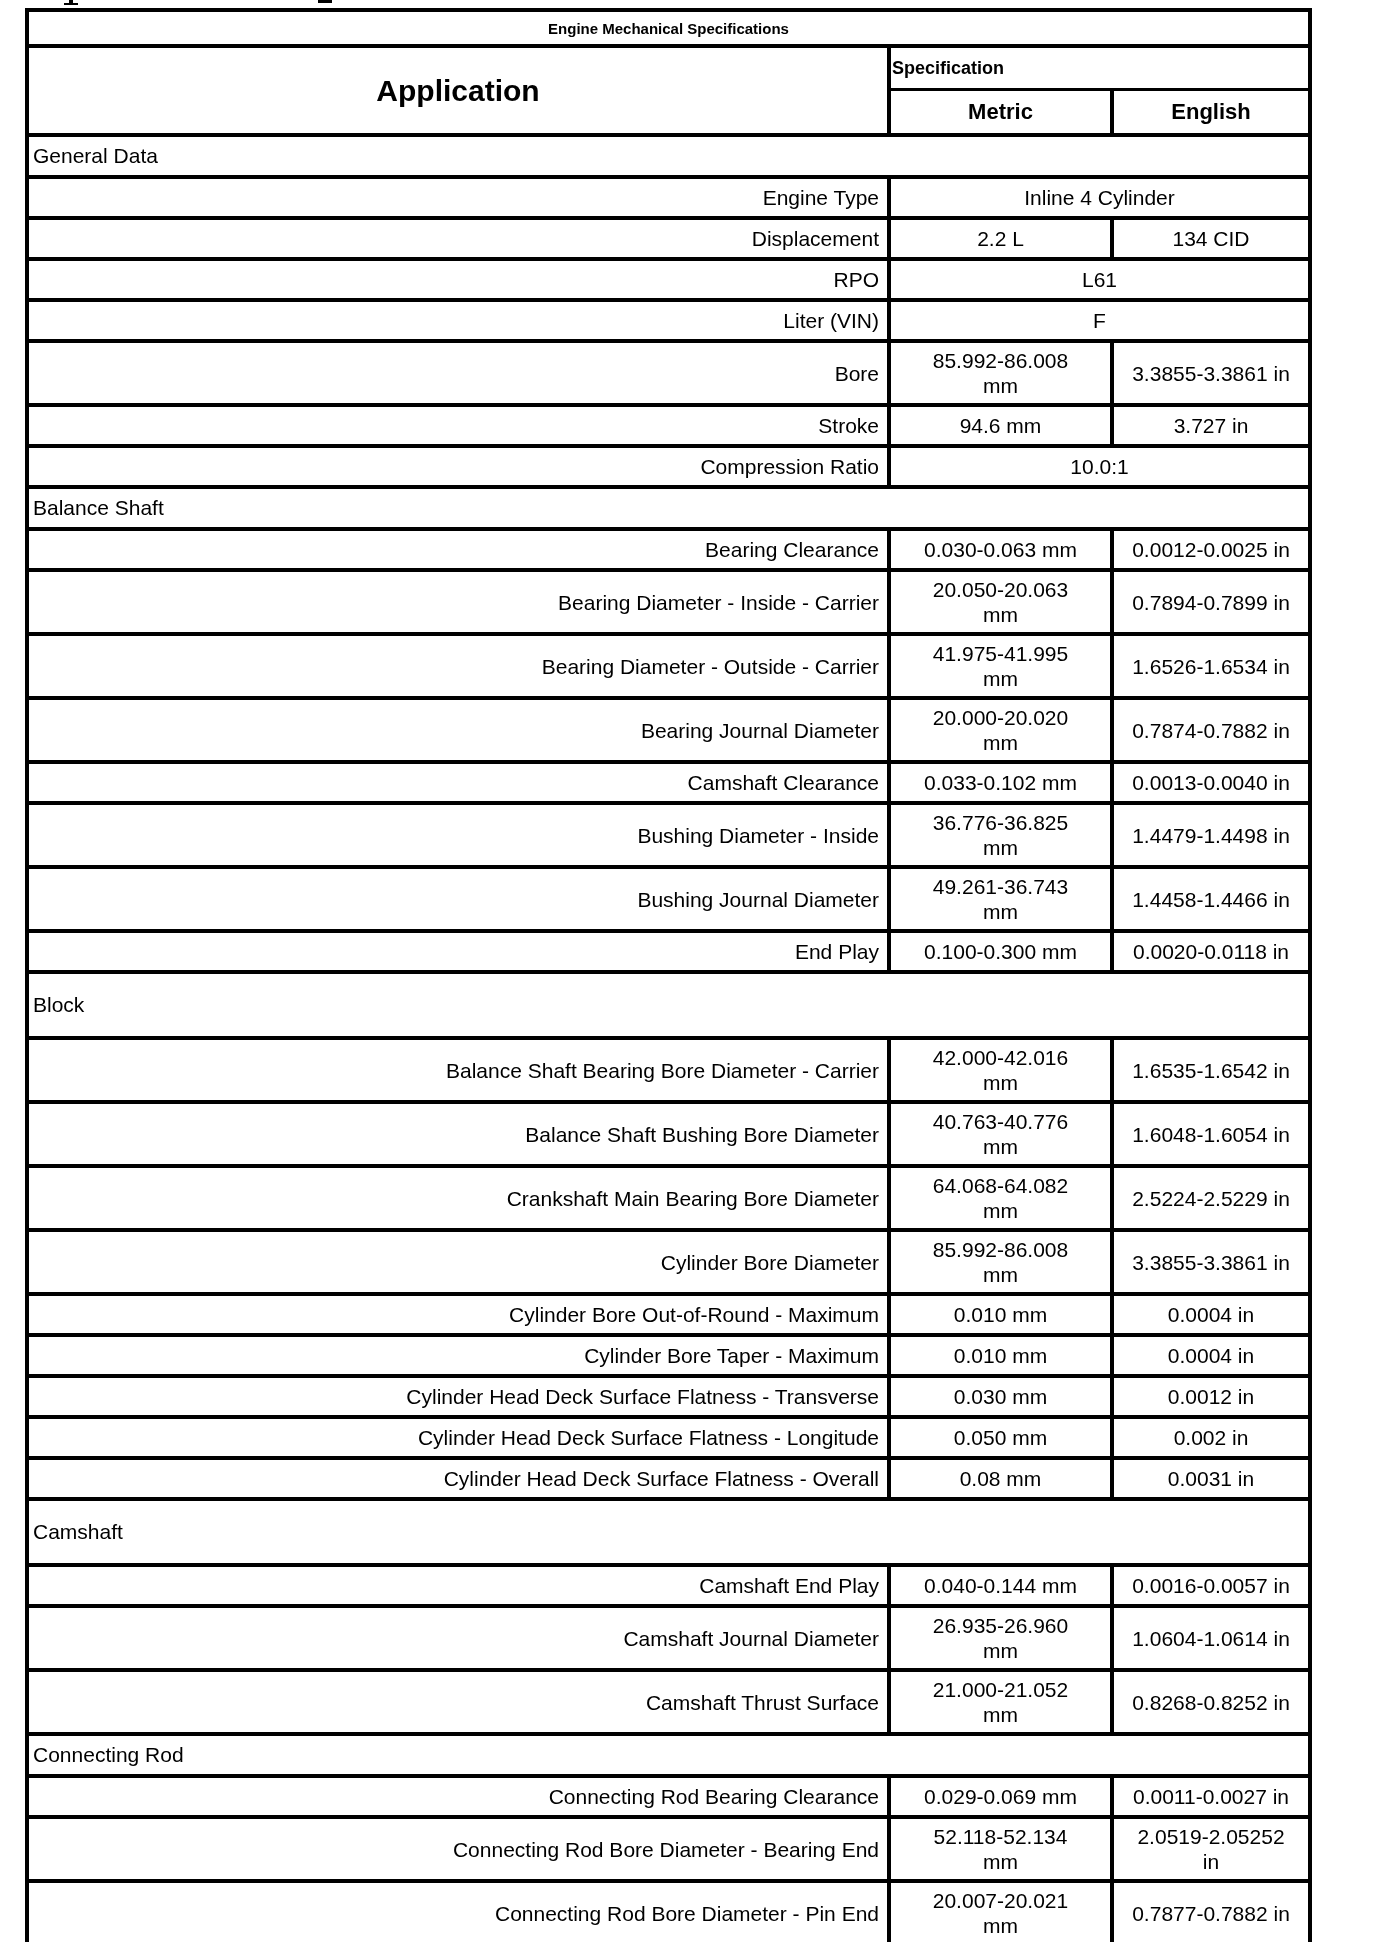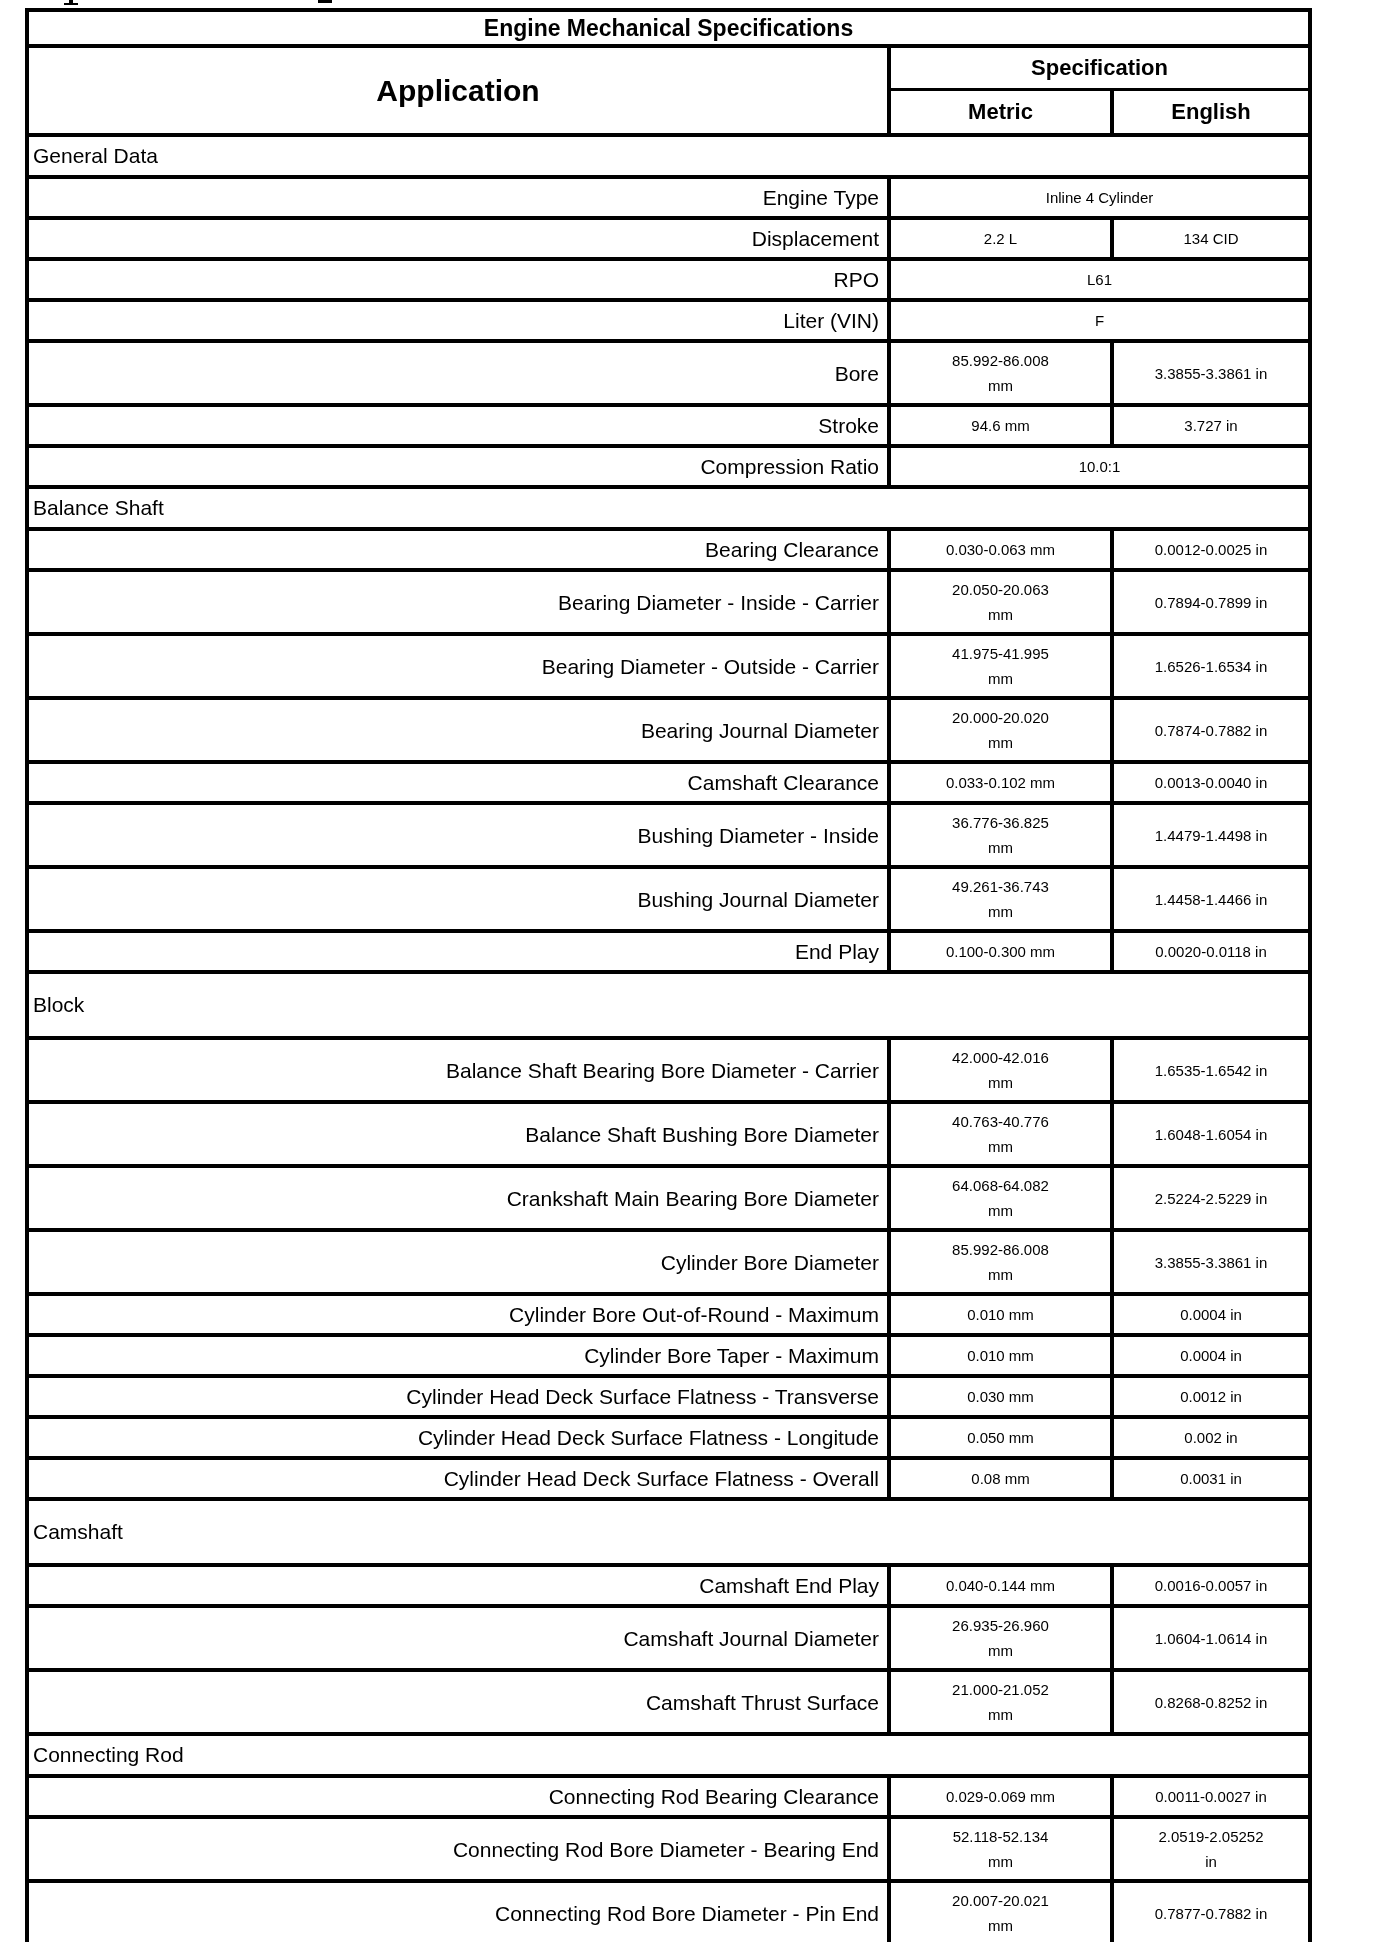--- a/index.html
+++ b/index.html
@@ -30,35 +30,35 @@
     border-collapse: collapse;
     table-layout: fixed;
   }
   .spec-table td, .spec-table th {
     border: 4px solid #000;
     color: #000;
     vertical-align: middle;
     overflow: hidden;
   }
   .title-cell {
-    font-size: 23px;
+    font-size: 15px;
     font-weight: bold;
     text-align: center;
     height: 30px;
     border-bottom: 6px solid #000;
   }
   th.h-app {
     font-size: 30px;
     font-weight: bold;
     text-align: center;
   }
   th.h-spec {
-    font-size: 22px;
-    font-weight: bold;
-    text-align: center;
+    font-size: 18px;
+    font-weight: bold;
+    text-align: left;
     height: 38px;
     border-bottom: 3px solid #000;
   }
   th.h-unit {
     font-size: 22px;
     font-weight: bold;
     height: 40px;
     border-top: 3px solid #000;
   }
   td.section-cell {
@@ -71,21 +71,21 @@
     height: 52px;
   }
   td.app-cell {
     font-size: 21px;
     text-align: right;
     padding: 5px 8px 5px 100px;
     height: 27px;
     line-height: 25px;
   }
   td.val-cell {
-    font-size: 15px;
+    font-size: 21px;
     text-align: center;
     padding: 5px 4px;
     height: 27px;
     line-height: 25px;
     white-space: pre-line;
   }
 </style>
 </head>
 <body>
 

